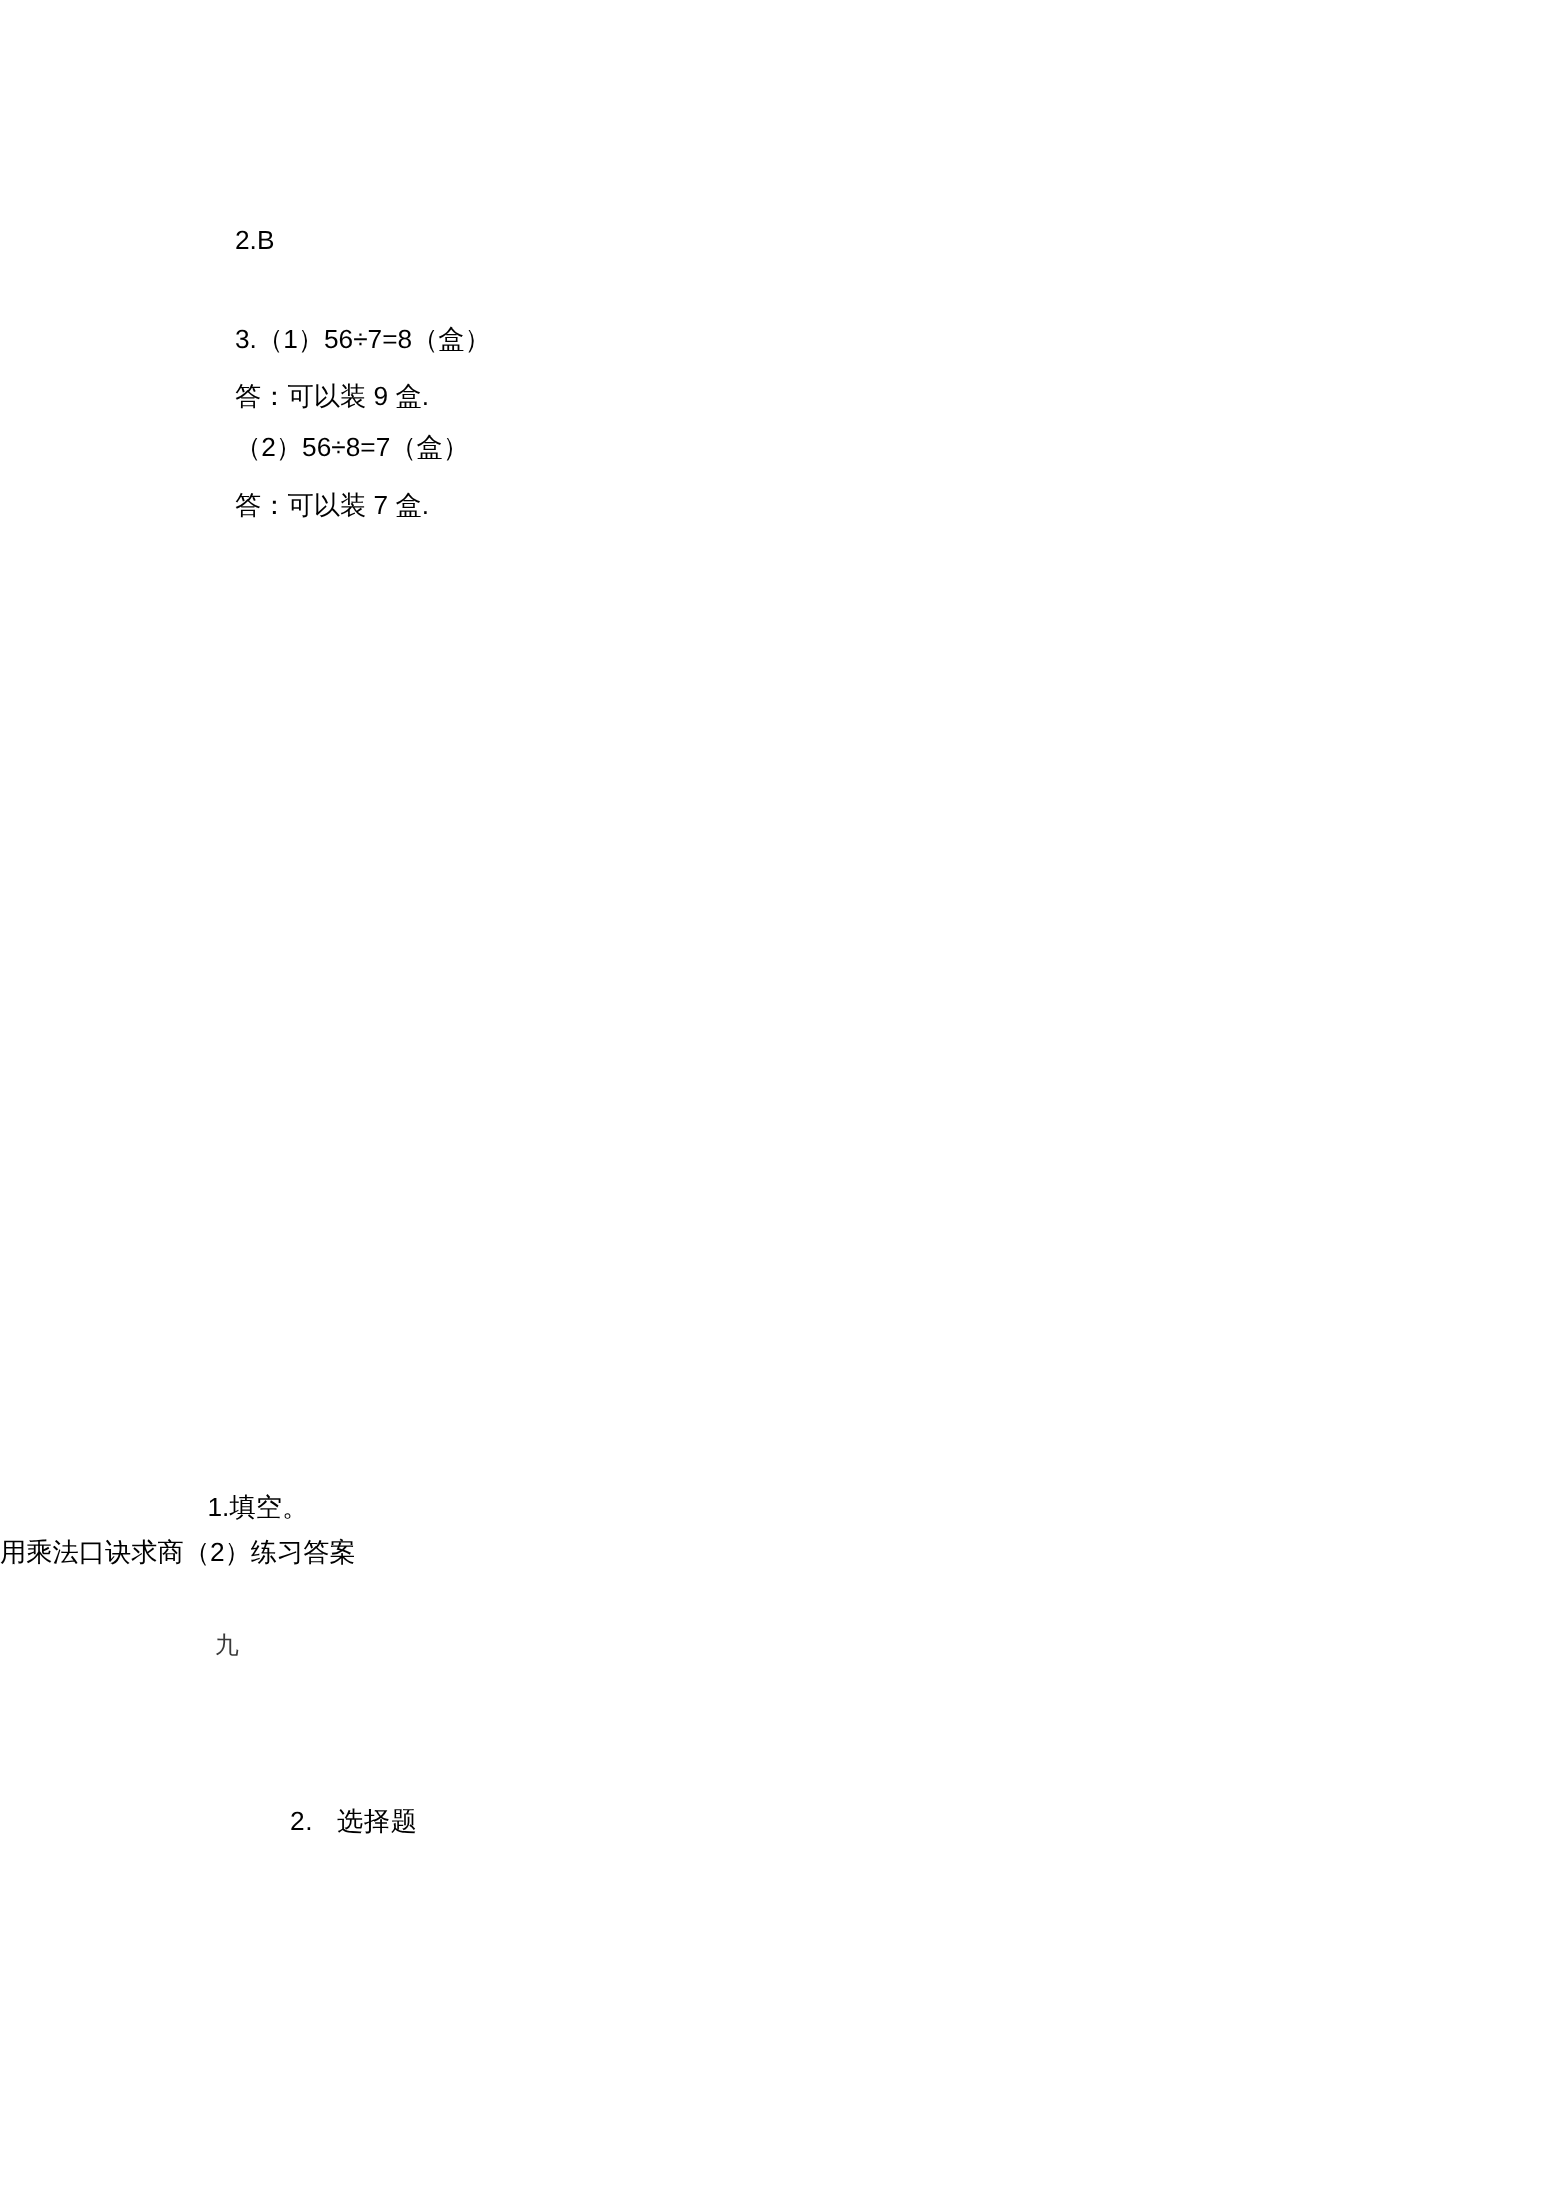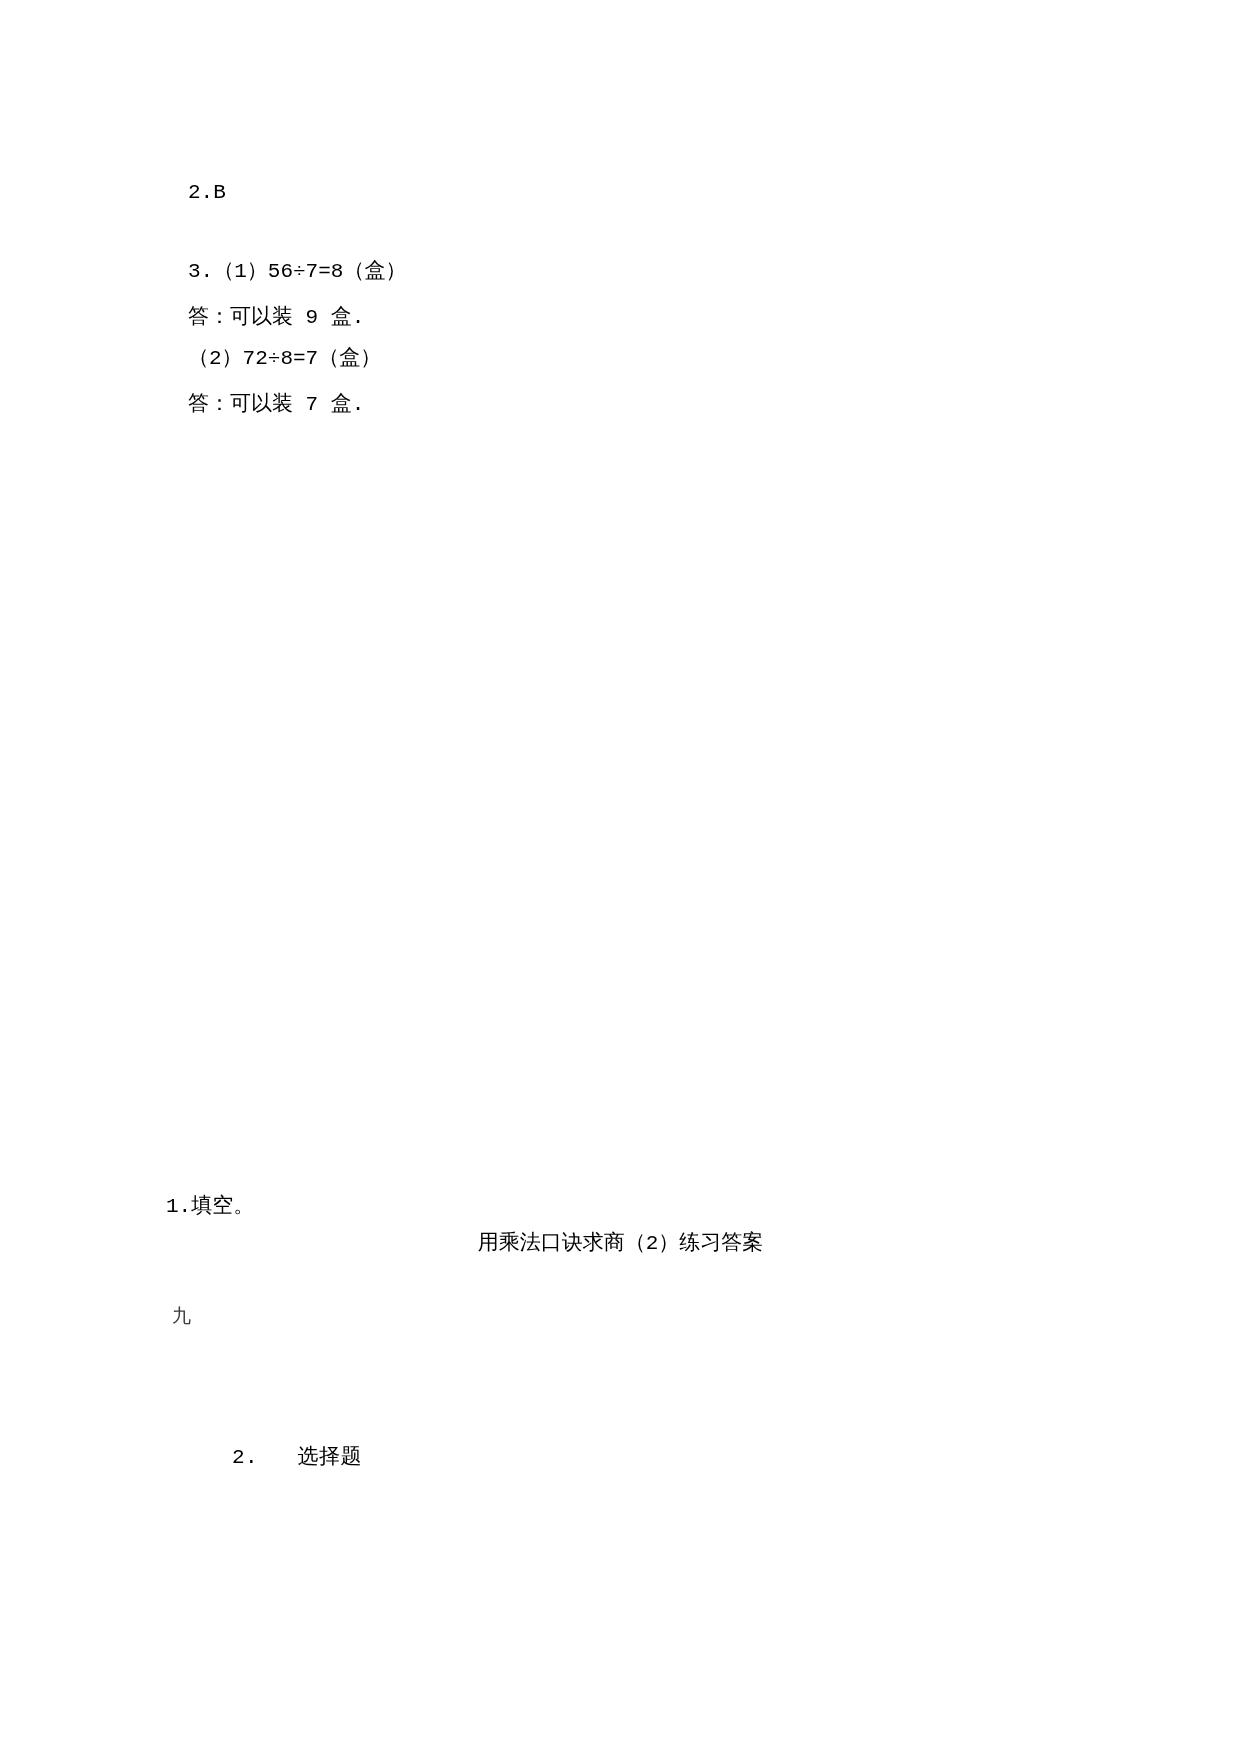--- a/index.html
+++ b/index.html
@@ -5,21 +5,21 @@
   html, body {
     margin: 0;
     padding: 0;
     background: #ffffff;
   }
   .page {
     position: relative;
     width: 1241px;
     height: 1754px;
     background: #ffffff;
-    font-family: Liberation Mono, monospace;
+    font-family: Liberation Sans, sans-serif;
     color: #000000;
     overflow: hidden;
   }
   .line {
     position: absolute;
     white-space: pre;
     font-size: 21px;
     line-height: 1.4;
     color: #000;
   }
@@ -27,21 +27,20 @@
   .ans-3-1     { left: 188px; top: 257px; }
   .ans-3-1-rep { left: 188px; top: 303px; }
   .ans-3-2     { left: 188px; top: 344px; }
   .ans-3-2-rep { left: 188px; top: 390px; }
 
   .section-title {
     position: absolute;
     left: 0;
     top: 1228px;
     width: 1241px;
-    text-align: center;
     font-size: 21px;
     white-space: pre;
   }
   .q1 { left: 166px; top: 1192px; }
   .q1-answer {
     left: 172px; top: 1304px;
     font-size: 19px;
     color: #3a3a3a;
   }
   .q2 { left: 232px; top: 1443px; letter-spacing: 0.5px; }
@@ -50,21 +49,21 @@
 <body>
 
 <div class="page">
 
   <div class="line ans-2b">2.B</div>
 
   <div class="line ans-3-1">3.（1）56÷7=8（盒）</div>
 
   <div class="line ans-3-1-rep">答：可以装 9 盒.</div>
 
-  <div class="line ans-3-2">（2）72÷8=7（盒）</div>
+  <div class="line ans-3-2">（2）56÷8=7（盒）</div>
 
   <div class="line ans-3-2-rep">答：可以装 7 盒.</div>
 
   <div class="section-title">用乘法口诀求商（2）练习答案</div>
 
   <div class="line q1">1.填空。</div>
 
   <div class="line q1-answer">九</div>
 
   <div class="line q2">2.   选择题</div>

